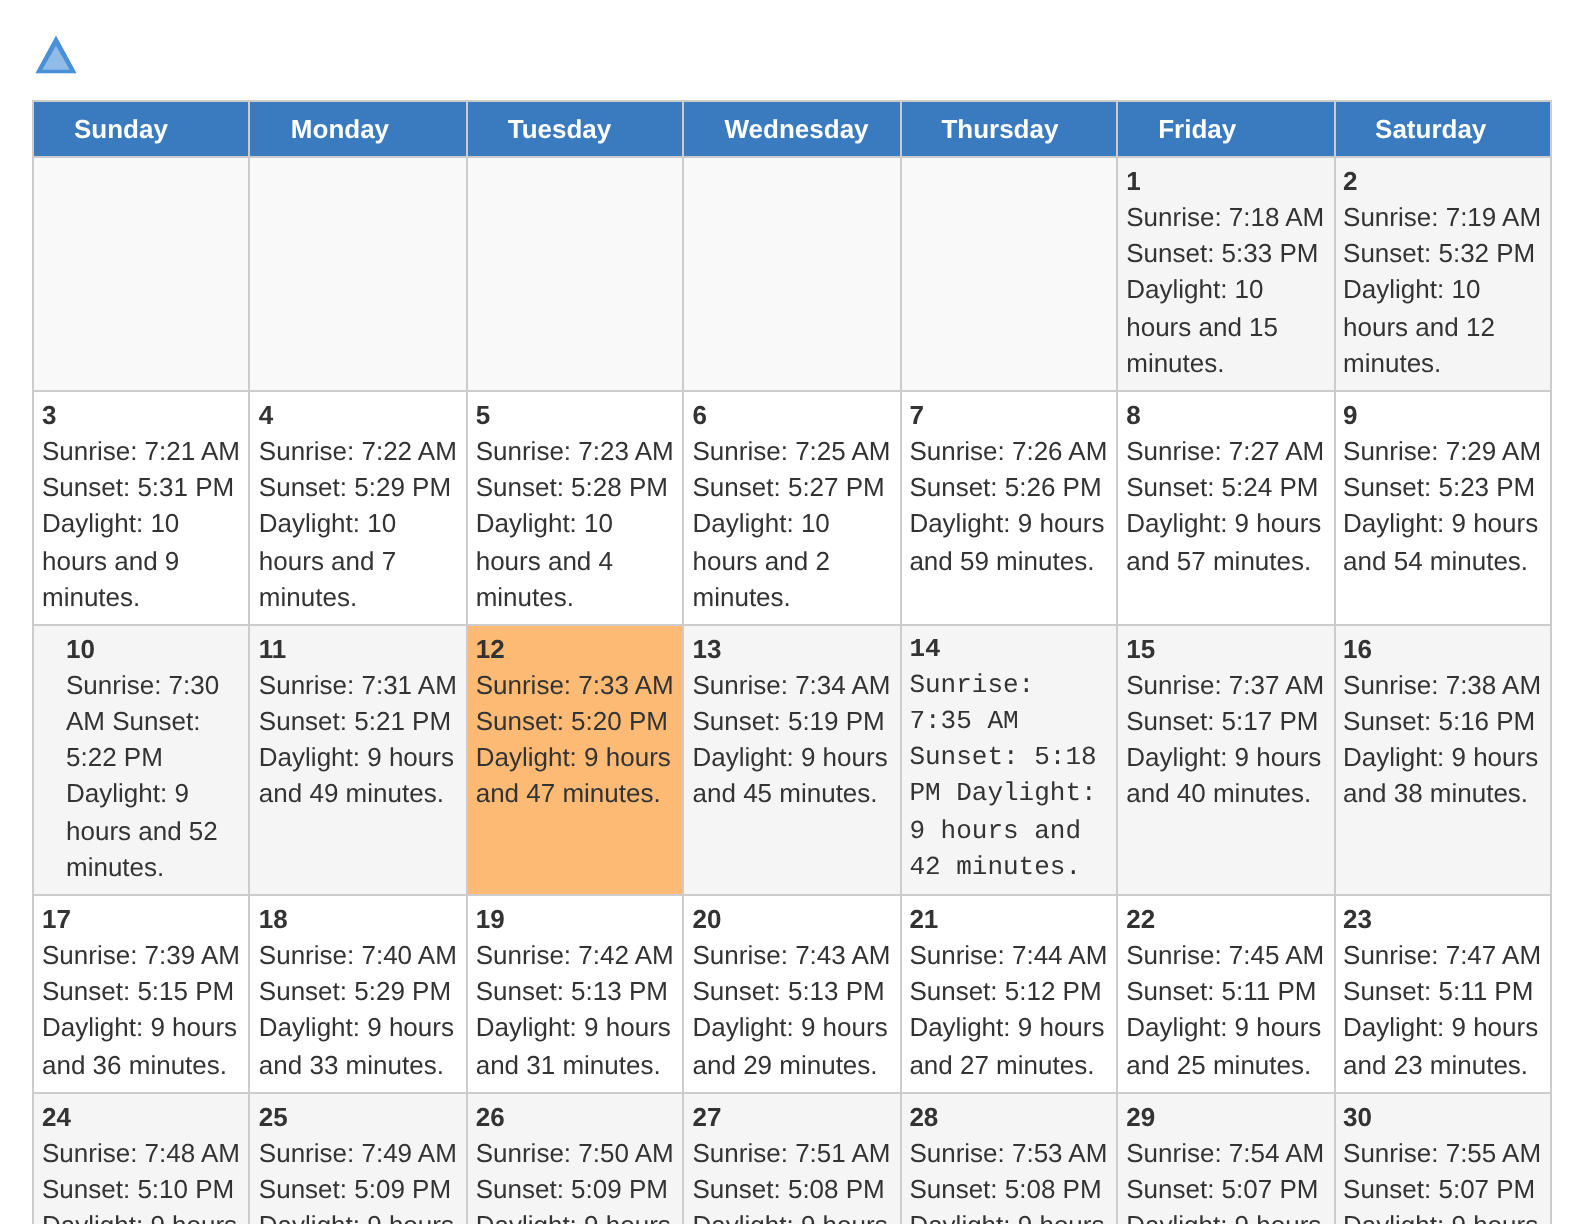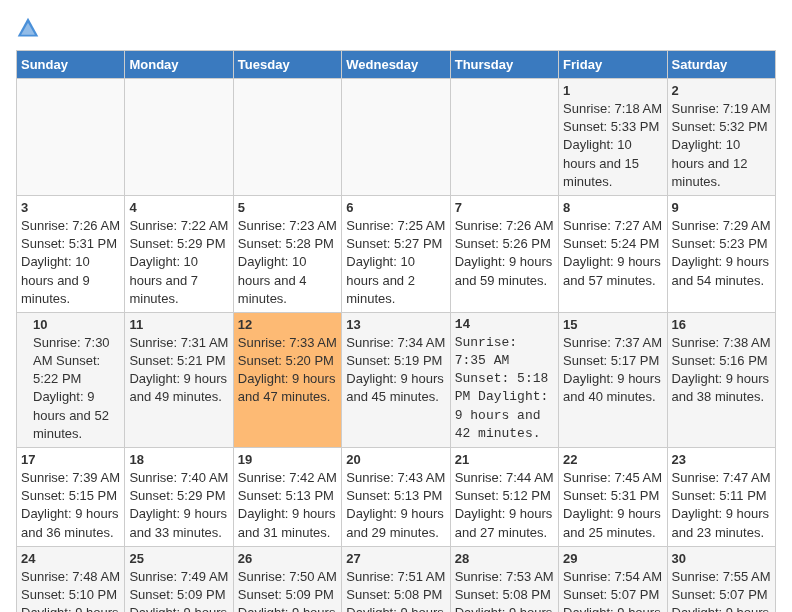--- a/index.html
+++ b/index.html
@@ -50,21 +50,21 @@
     .calendar-table {
       width: 100%;
       border-collapse: collapse;
       table-layout: fixed;
     }
     .calendar-table th {
       background-color: #3a7abf;
       color: #fff;
       font-size: 13px;
       font-weight: bold;
-      padding: 6px 4px;
+      padding: 6px 20px;
       text-align: left;
       border: 1px solid #ccc;
     }
     .calendar-table td {
       border: 1px solid #ccc;
       vertical-align: top;
       padding: 4px;
       height: 88px;
       font-size: 11px;
       color: #333;
@@ -139,21 +139,21 @@
         <td style="background: rgb(245, 245, 245);">
           <span class="day-number">2</span>
           <div class="day-info">Sunrise: 7:19 AM
 Sunset: 5:32 PM
 Daylight: 10 hours and 12 minutes.</div>
         </td>
       </tr>
       <tr>
         <td style="background: rgb(255, 255, 255);">
           <span class="day-number">3</span>
-          <div class="day-info">Sunrise: 7:26 AM
+          <div class="day-info">Sunrise: 7:21 AM
 Sunset: 5:31 PM
 Daylight: 10 hours and 9 minutes.</div>
         </td>
         <td style="background: rgb(255, 255, 255);">
           <span class="day-number">4</span>
           <div class="day-info">Sunrise: 7:22 AM
 Sunset: 5:29 PM
 Daylight: 10 hours and 7 minutes.</div>
         </td>
         <td style="background: rgb(255, 255, 255);">
@@ -258,21 +258,21 @@
         </td>
         <td style="background: rgb(255, 255, 255);">
           <span class="day-number">21</span>
           <div class="day-info">Sunrise: 7:44 AM
 Sunset: 5:12 PM
 Daylight: 9 hours and 27 minutes.</div>
         </td>
         <td style="background: rgb(255, 255, 255);">
           <span class="day-number">22</span>
           <div class="day-info">Sunrise: 7:45 AM
-Sunset: 5:31 PM
+Sunset: 5:11 PM
 Daylight: 9 hours and 25 minutes.</div>
         </td>
         <td style="background: rgb(255, 255, 255); margin-left: 16px;">
           <span class="day-number">23</span>
           <div class="day-info">Sunrise: 7:47 AM
 Sunset: 5:11 PM
 Daylight: 9 hours and 23 minutes.</div>
         </td>
       </tr>
       <tr>

